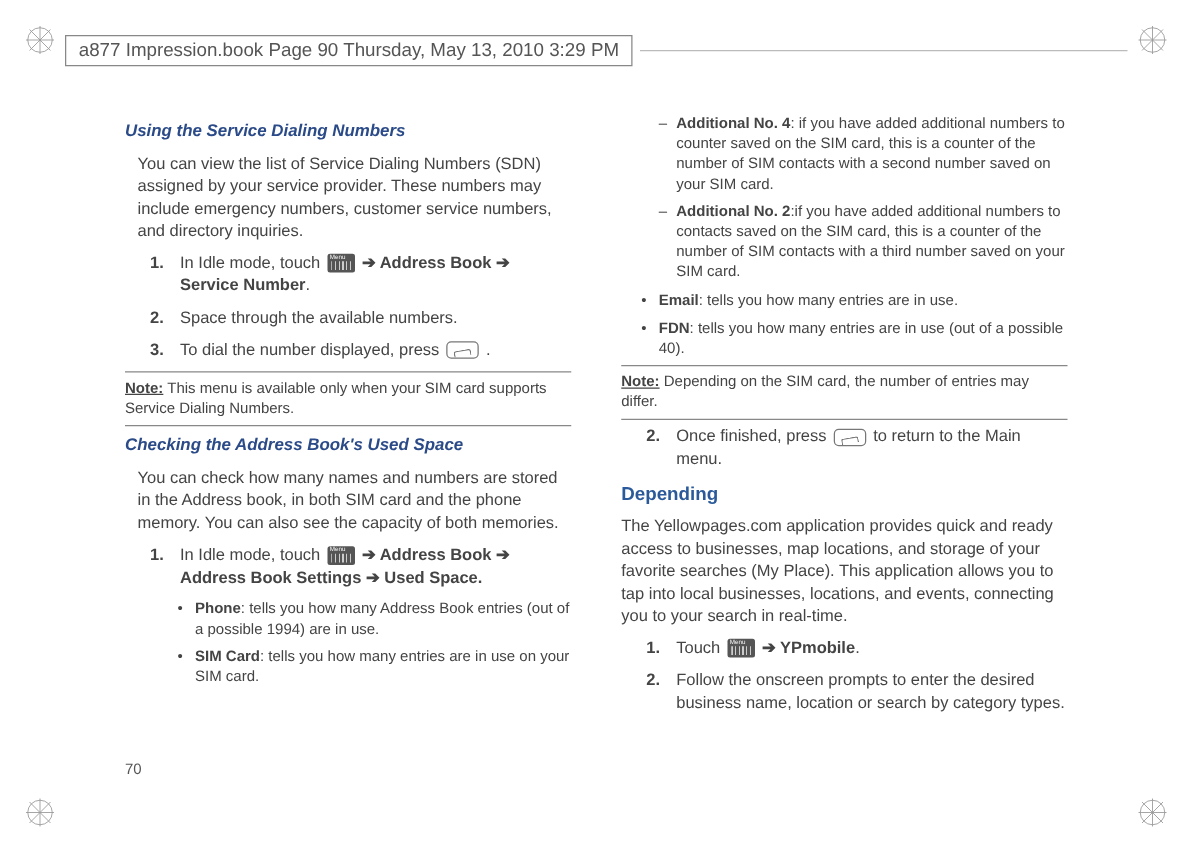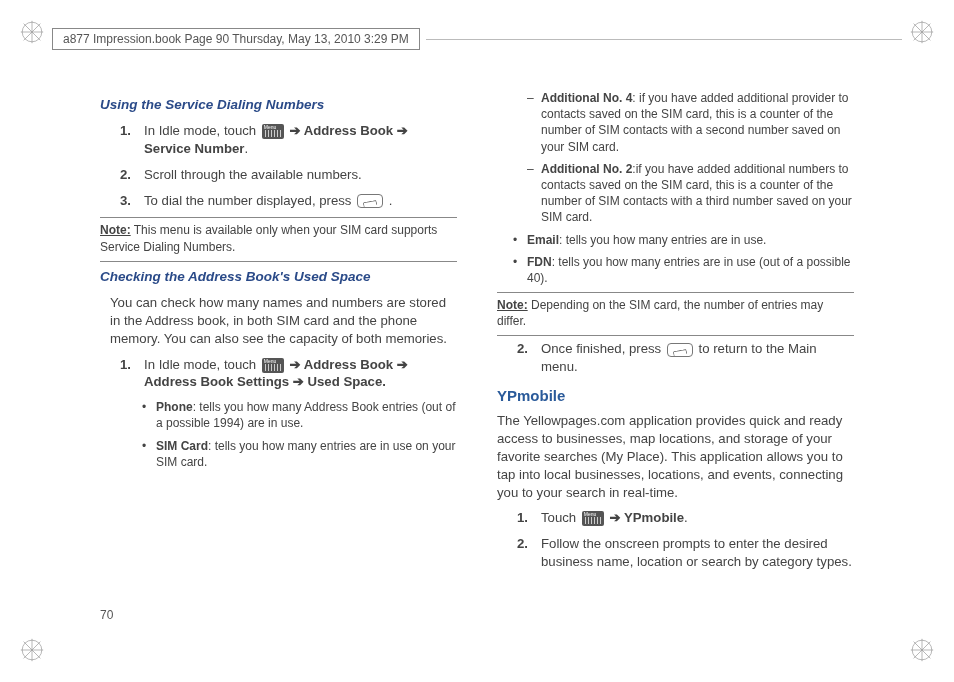--- a/index.html
+++ b/index.html
@@ -21,21 +21,21 @@
     position: absolute;
     top: 28px;
     left: 52px;
     right: 52px;
     display: flex;
     align-items: center;
   }
   .header-box {
     border: 1px solid #888;
     padding: 3px 10px;
-    font-size: 12px;
+    font-size: 15px;
     color: #555;
   }
   .header-line {
     flex: 1;
     height: 1px;
     background: #bbb;
     margin-left: 6px;
   }
   .page-body {
     position: absolute;
@@ -194,33 +194,34 @@
 
 <div class="header-bar">
   <div class="header-box">a877 Impression.book  Page 90  Thursday, May 13, 2010  3:29 PM</div>
   <div class="header-line"></div>
 </div>
 
 <div class="page-body">
 
   <div class="col">
     <div class="sec-head">Using the Service Dialing Numbers</div>
+    <div class="para">You can view the list of Service Dialing Numbers (SDN) assigned by your service provider. These numbers may include emergency numbers, customer service numbers, and directory inquiries.</div>
 
     <div class="num-item">
       <div class="n">1.</div>
       <div class="t">
         <span>In Idle mode, touch </span>
         <span class="menu-icon"></span>
         <span class="bold"> ➔ Address Book ➔ Service Number</span><span>.</span>
       </div>
     </div>
 
     <div class="num-item">
       <div class="n">2.</div>
-      <div class="t">Scroll through the available numbers.</div>
+      <div class="t">Space through the available numbers.</div>
     </div>
 
     <div class="num-item">
       <div class="n">3.</div>
       <div class="t">
         <span>To dial the number displayed, press </span>
         <span class="end-icon"></span>
         <span> .</span>
       </div>
     </div>
@@ -250,21 +251,21 @@
     <div class="bullet-item">
       <div class="b">•</div>
       <div class="t"><span class="bold">SIM Card</span><span>: tells you how many entries are in use on your SIM card.</span></div>
     </div>
   </div>
 
   <div class="col">
 
     <div class="sub-bullet">
       <div class="d">–</div>
-      <div class="t"><span class="bold">Additional No. 4</span><span>: if you have added additional provider to contacts saved on the SIM card, this is a counter of the number of SIM contacts with a second number saved on your SIM card.</span></div>
+      <div class="t"><span class="bold">Additional No. 4</span><span>: if you have added additional numbers to counter saved on the SIM card, this is a counter of the number of SIM contacts with a second number saved on your SIM card.</span></div>
     </div>
     <div class="sub-bullet">
       <div class="d">–</div>
       <div class="t"><span class="bold">Additional No. 2</span><span>:if you have added additional numbers to contacts saved on the SIM card, this is a counter of the number of SIM contacts with a third number saved on your SIM card.</span></div>
     </div>
 
     <div class="bullet-item" style="margin-left:16px">
       <div class="b">•</div>
       <div class="t"><span class="bold">Email</span><span>: tells you how many entries are in use.</span></div>
     </div>
@@ -281,21 +282,21 @@
 
     <div class="num-item">
       <div class="n">2.</div>
       <div class="t">
         <span>Once finished, press </span>
         <span class="end-icon"></span>
         <span> to return to the Main menu.</span>
       </div>
     </div>
 
-    <div class="sec-head2">YPmobile</div>
+    <div class="sec-head2">Depending</div>
     <div class="para" style="margin-left:0">The Yellowpages.com application provides quick and ready access to businesses, map locations, and storage of your favorite searches (My Place). This application allows you to tap into local businesses, locations, and events, connecting you to your search in real-time.</div>
 
     <div class="num-item">
       <div class="n">1.</div>
       <div class="t">
         <span>Touch </span>
         <span class="menu-icon"></span>
         <span class="bold"> ➔ YPmobile</span><span>.</span>
       </div>
     </div>

